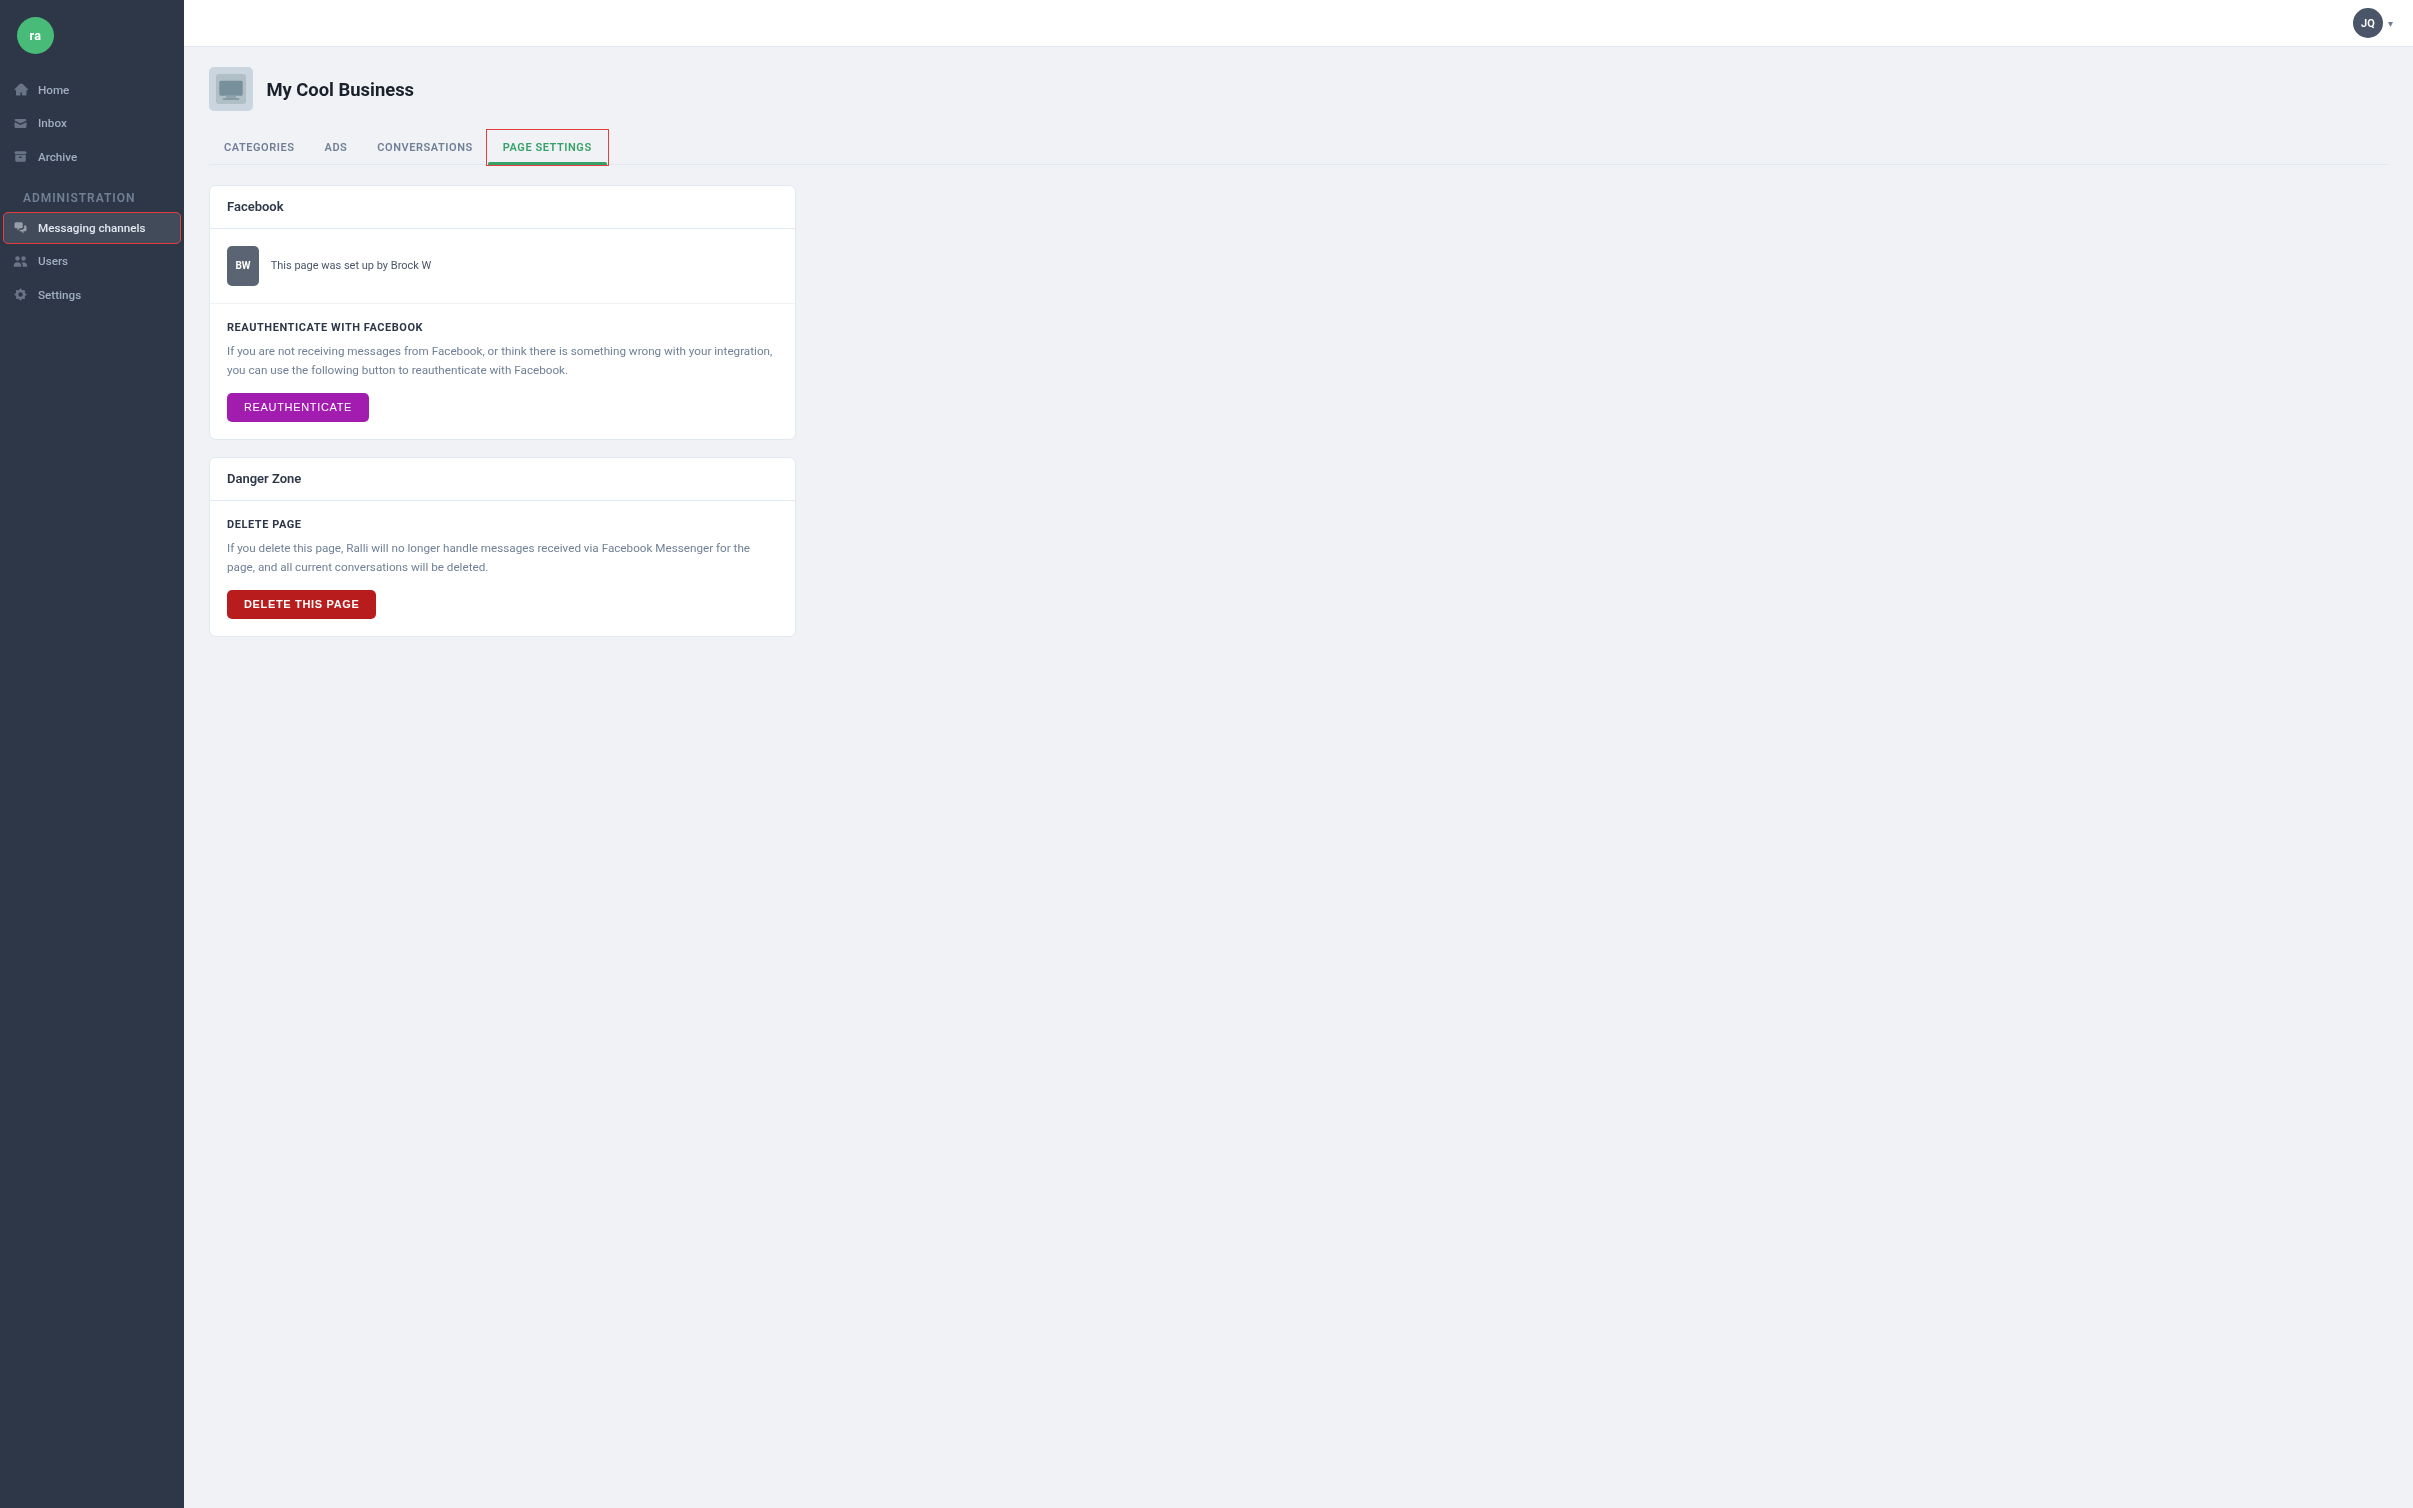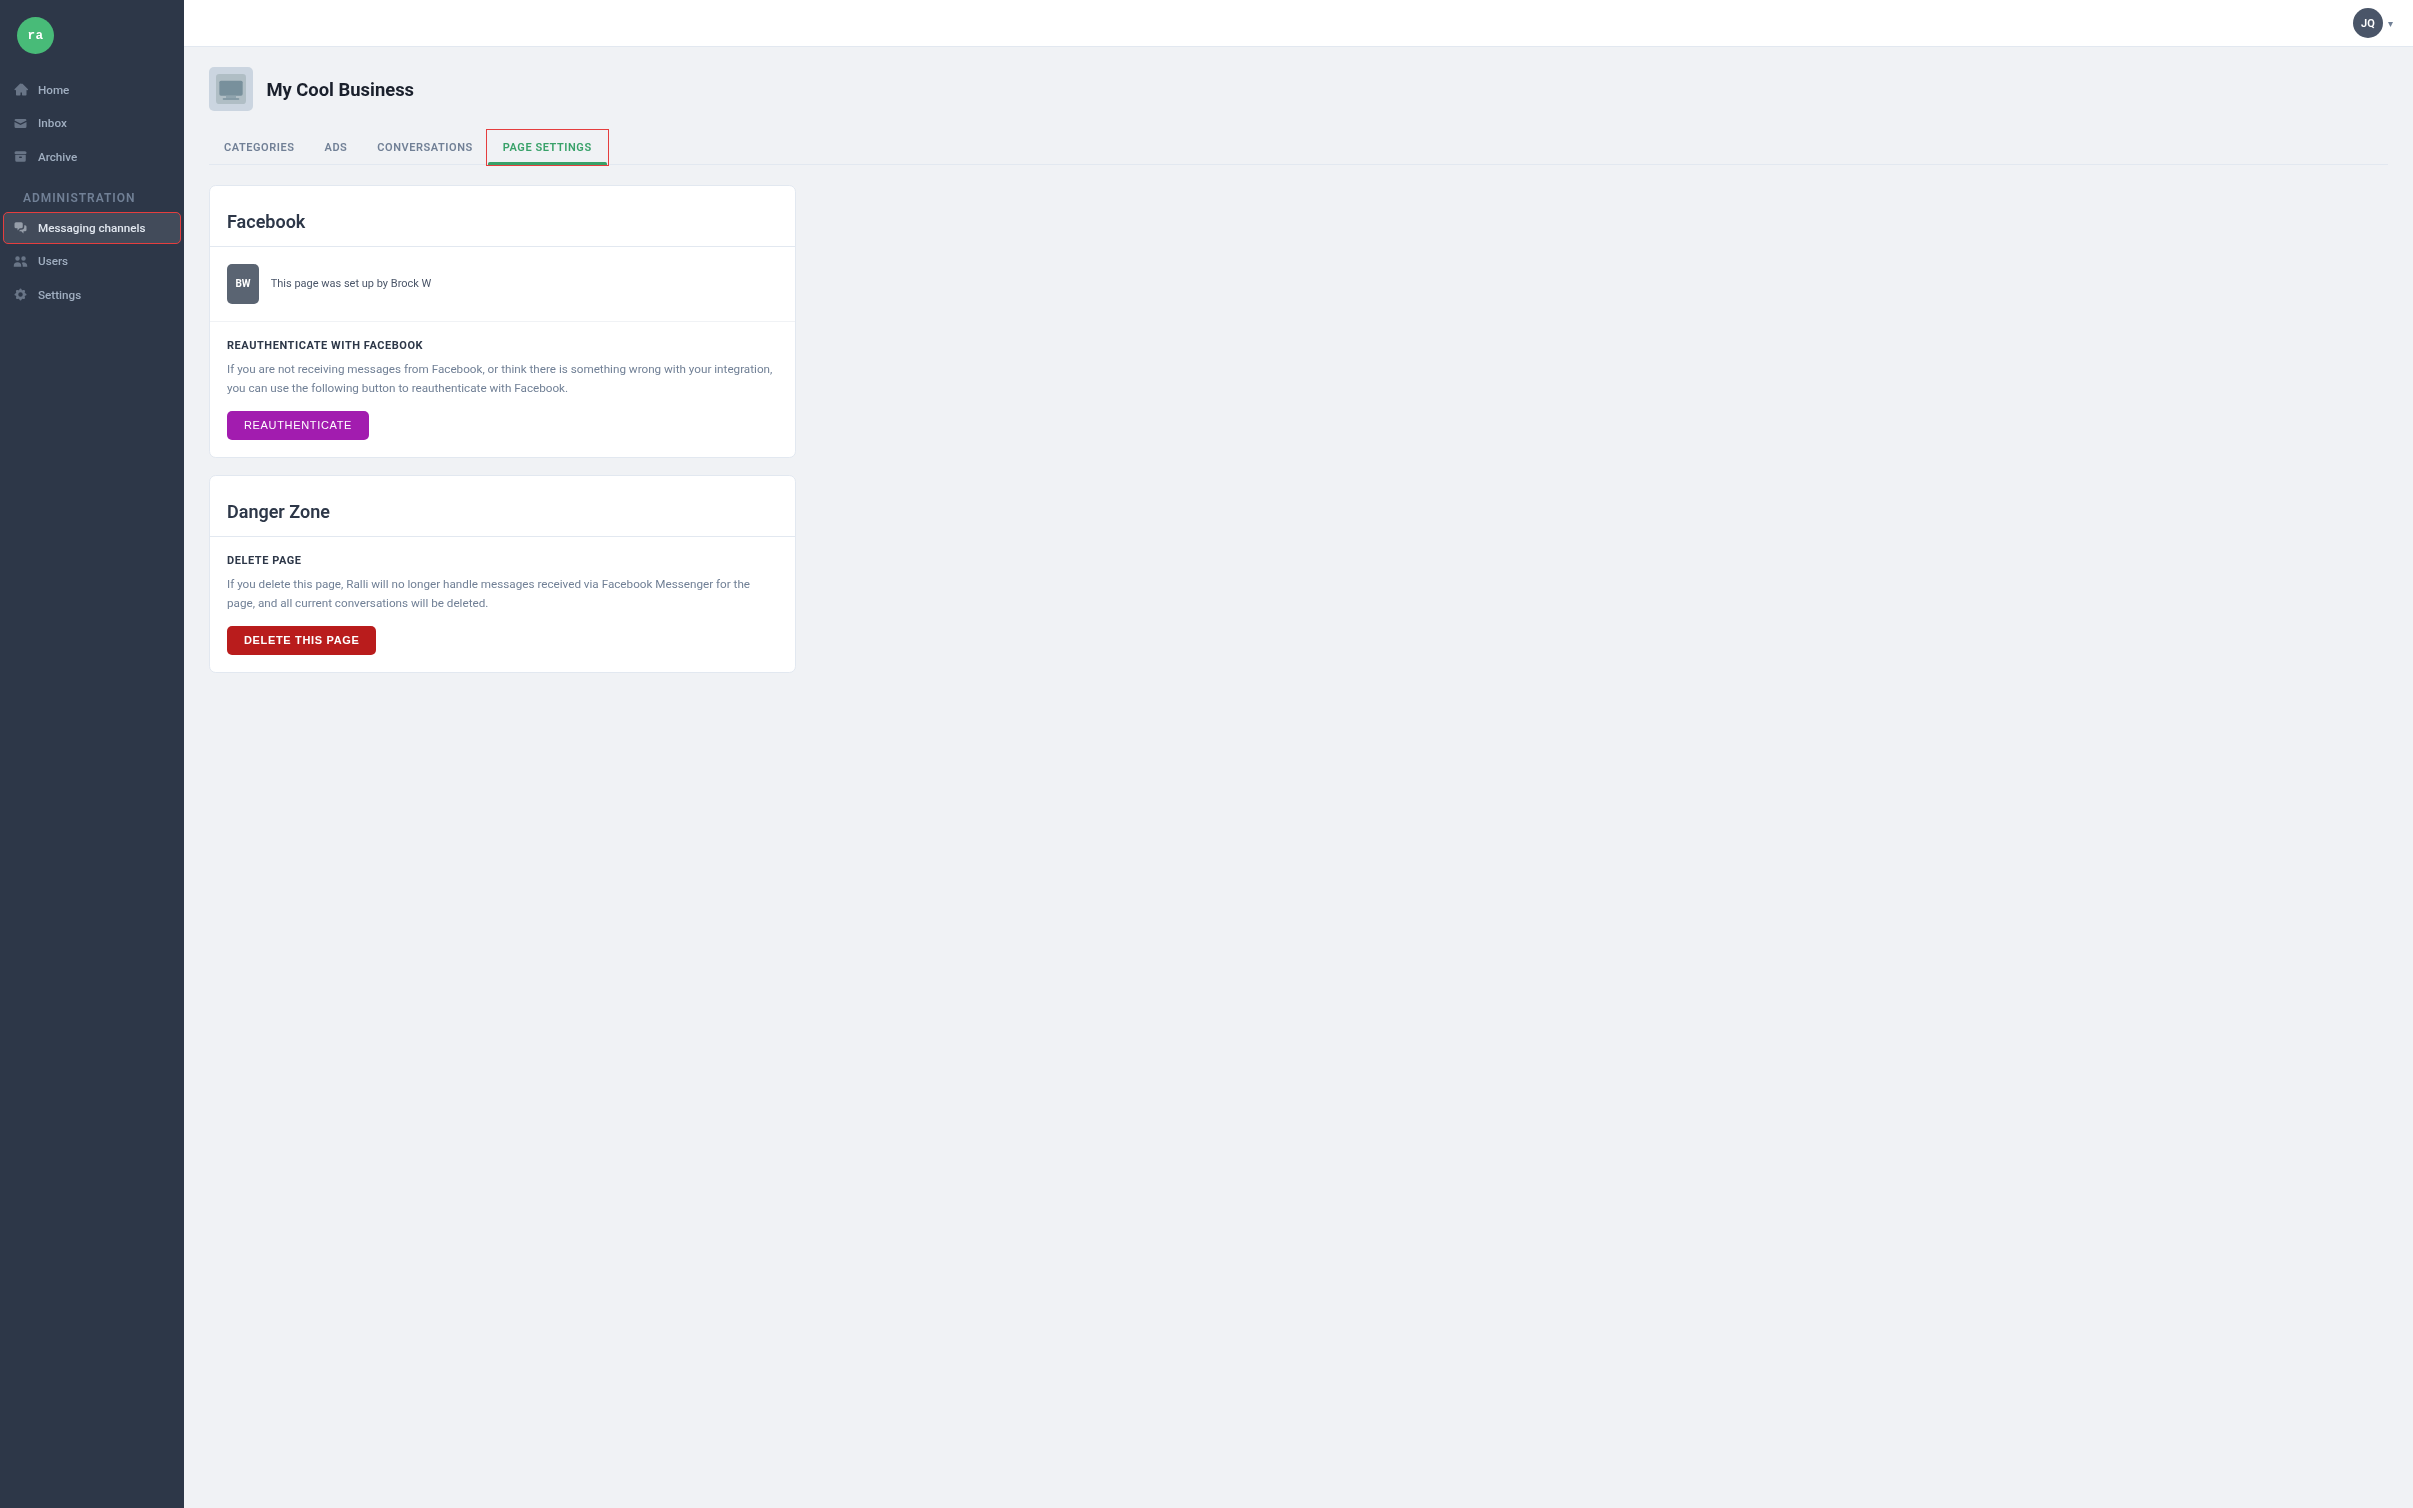--- a/index.html
+++ b/index.html
@@ -26,21 +26,20 @@
       height: 37px;
       border-radius: 50%;
       background: #48bb78;
       display: flex;
       align-items: center;
       justify-content: center;
       color: white;
       font-weight: 700;
       font-size: 12.6px;
       letter-spacing: 0.4px;
-      font-family: Liberation Mono, monospace;
     }
     .sidebar-nav {
       padding: 0 3px;
     }
     .nav-item {
       display: flex;
       align-items: center;
       gap: 10px;
       padding: 8.4px 10px;
       border-radius: 5px;
@@ -182,25 +181,24 @@
     .card {
       background: white;
       border-radius: 6.7px;
       border: 0.8px solid #e2e8f0;
       margin-bottom: 17px;
       overflow: hidden;
       max-width: 587px;
     }
     .card-header {
       padding: 13.4px 17px;
-      font-size: 18px;
+      font-size: 13px;
       font-weight: 600;
       color: #2d3748;
       border-bottom: 0.8px solid #e2e8f0;
-      margin-top: 12px;
     }
     .card-section {
       padding: 17px;
       border-bottom: 0.8px solid #f0f2f5;
     }
     .card-section:last-child { border-bottom: none; }
 
     .info-row {
       display: flex;
       align-items: center;

